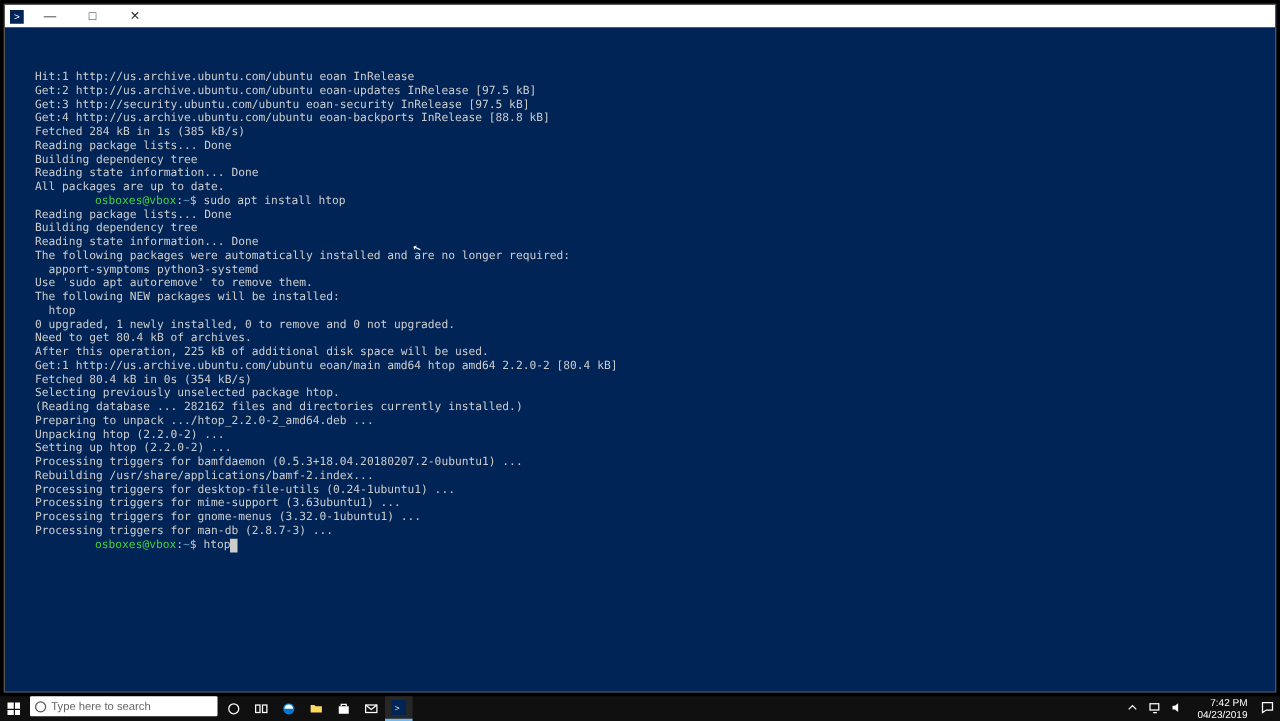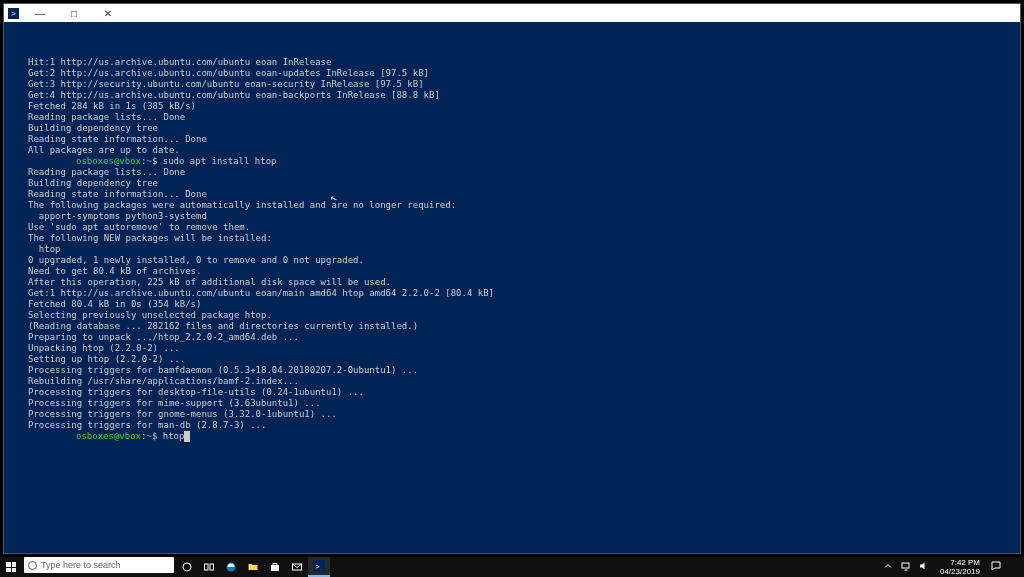--- a/index.html
+++ b/index.html
@@ -110,21 +110,21 @@
   }
   .taskbar .tb-icon {
     width: 22px; height: 20px;
     display: flex; align-items: center; justify-content: center;
     color: #fff;
   }
   .taskbar .tb-icon.active { background: #272727; border-bottom: 2px solid #76b9ed; }
   .taskbar .spacer { flex: 1; }
   .taskbar .tray {
     display: flex; align-items: center; gap: 6px;
-    padding-right: 22px;
+    padding-right: 4px;
   }
   .taskbar .clock {
     text-align: right;
     font-size: 8px;
     line-height: 9px;
     padding: 0 4px;
   }
   .svgicon { width: 12px; height: 12px; }
 </style>
 </head>

